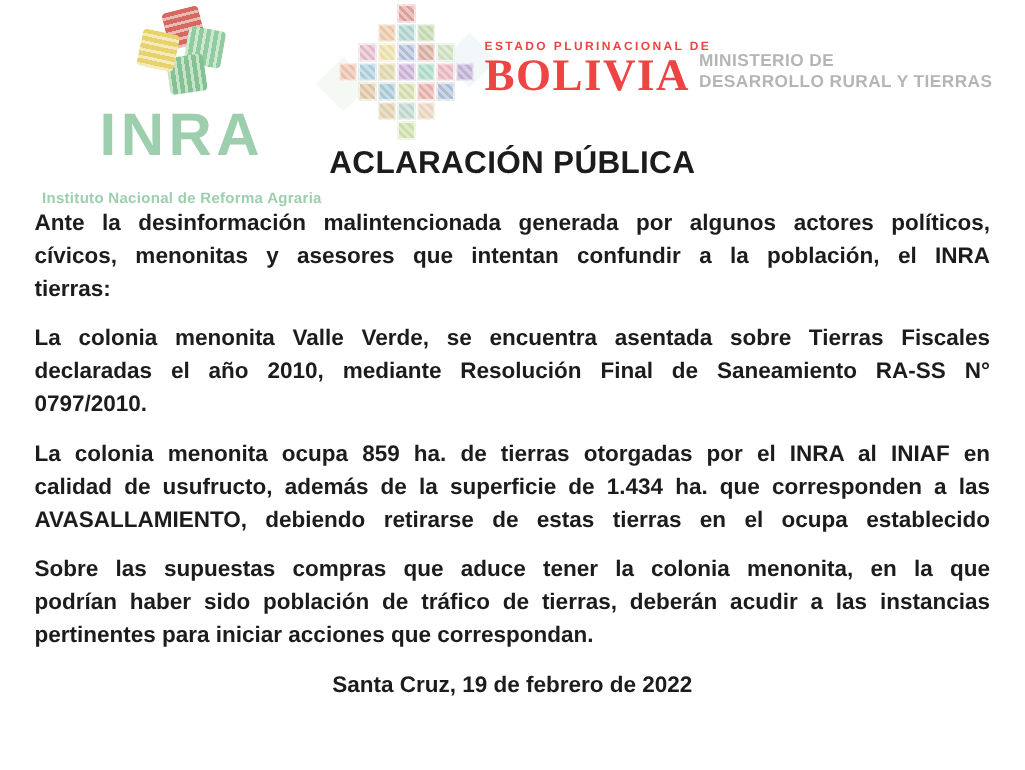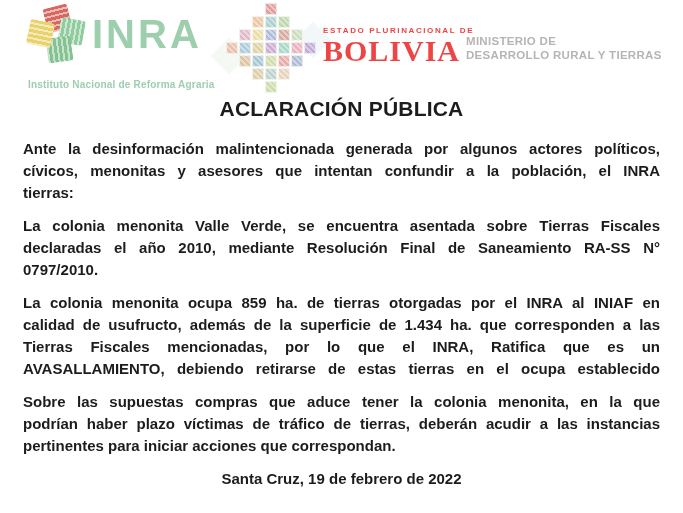--- a/index.html
+++ b/index.html
@@ -8,21 +8,21 @@
     background: #ffffff;
     font-family: "Liberation Sans", sans-serif;
     overflow: hidden;
   }
   .page { width: 683px; height: 513px; background: #fff; }
 
   
   .header { position: relative; height: 92px; }
 
   .inra-logo { position: absolute; left: 28px; top: 6px; opacity: .85; }
-  .inra-top { display: flex; align-items: center; gap: 8px; }
+  .inra-top { display: flex; align-items: center; gap: 8px; flex-direction: column; }
   .inra-mark { position: relative; width: 56px; height: 56px; }
   .tile {
     position: absolute; width: 25px; height: 25px; border-radius: 3px;
     background-image: repeating-linear-gradient(0deg,
       rgba(255,255,255,.55) 0 2px, transparent 2px 5px);
   }
   .tile-top    { left: 17px; top: 0;    transform: rotate(-14deg); }
   .tile-right  { right: 0;   top: 13px; transform: rotate(10deg);
     background-image: repeating-linear-gradient(90deg, rgba(255,255,255,.55) 0 2px, transparent 2px 5px); }
   .tile-bottom { left: 19px; bottom: 0; transform: rotate(-8deg);
@@ -166,27 +166,26 @@
 
     <p class="para">
       <span class="jline">La colonia menonita Valle Verde, se encuentra asentada sobre Tierras Fiscales</span>
       <span class="jline">declaradas el año 2010, mediante Resolución Final de Saneamiento RA-SS N°</span>
       <span class="jline jline-last">0797/2010.</span>
     </p>
 
     <p class="para">
       <span class="jline">La colonia menonita ocupa 859 ha. de tierras otorgadas por el INRA al INIAF en</span>
       <span class="jline">calidad de usufructo, además de la superficie de 1.434 ha. que corresponden a las</span>
-      <span class="jline">Tierras Fiscales mencionadas, por lo que el INRA, Ratifica que es un</span>
       <span class="jline">AVASALLAMIENTO, debiendo retirarse de estas tierras en el ocupa establecido</span>
     </p>
 
     <p class="para">
       <span class="jline">Sobre las supuestas compras que aduce tener la colonia menonita, en la que</span>
-      <span class="jline">podrían haber plazo víctimas de tráfico de tierras, deberán acudir a las instancias</span>
+      <span class="jline">podrían haber sido población de tráfico de tierras, deberán acudir a las instancias</span>
       <span class="jline jline-last">pertinentes para iniciar acciones que correspondan.</span>
     </p>
 
     <div class="dateline">Santa Cruz, 19 de febrero de 2022</div>
 
   </main>
 
 </div>
 
 </body></html>

